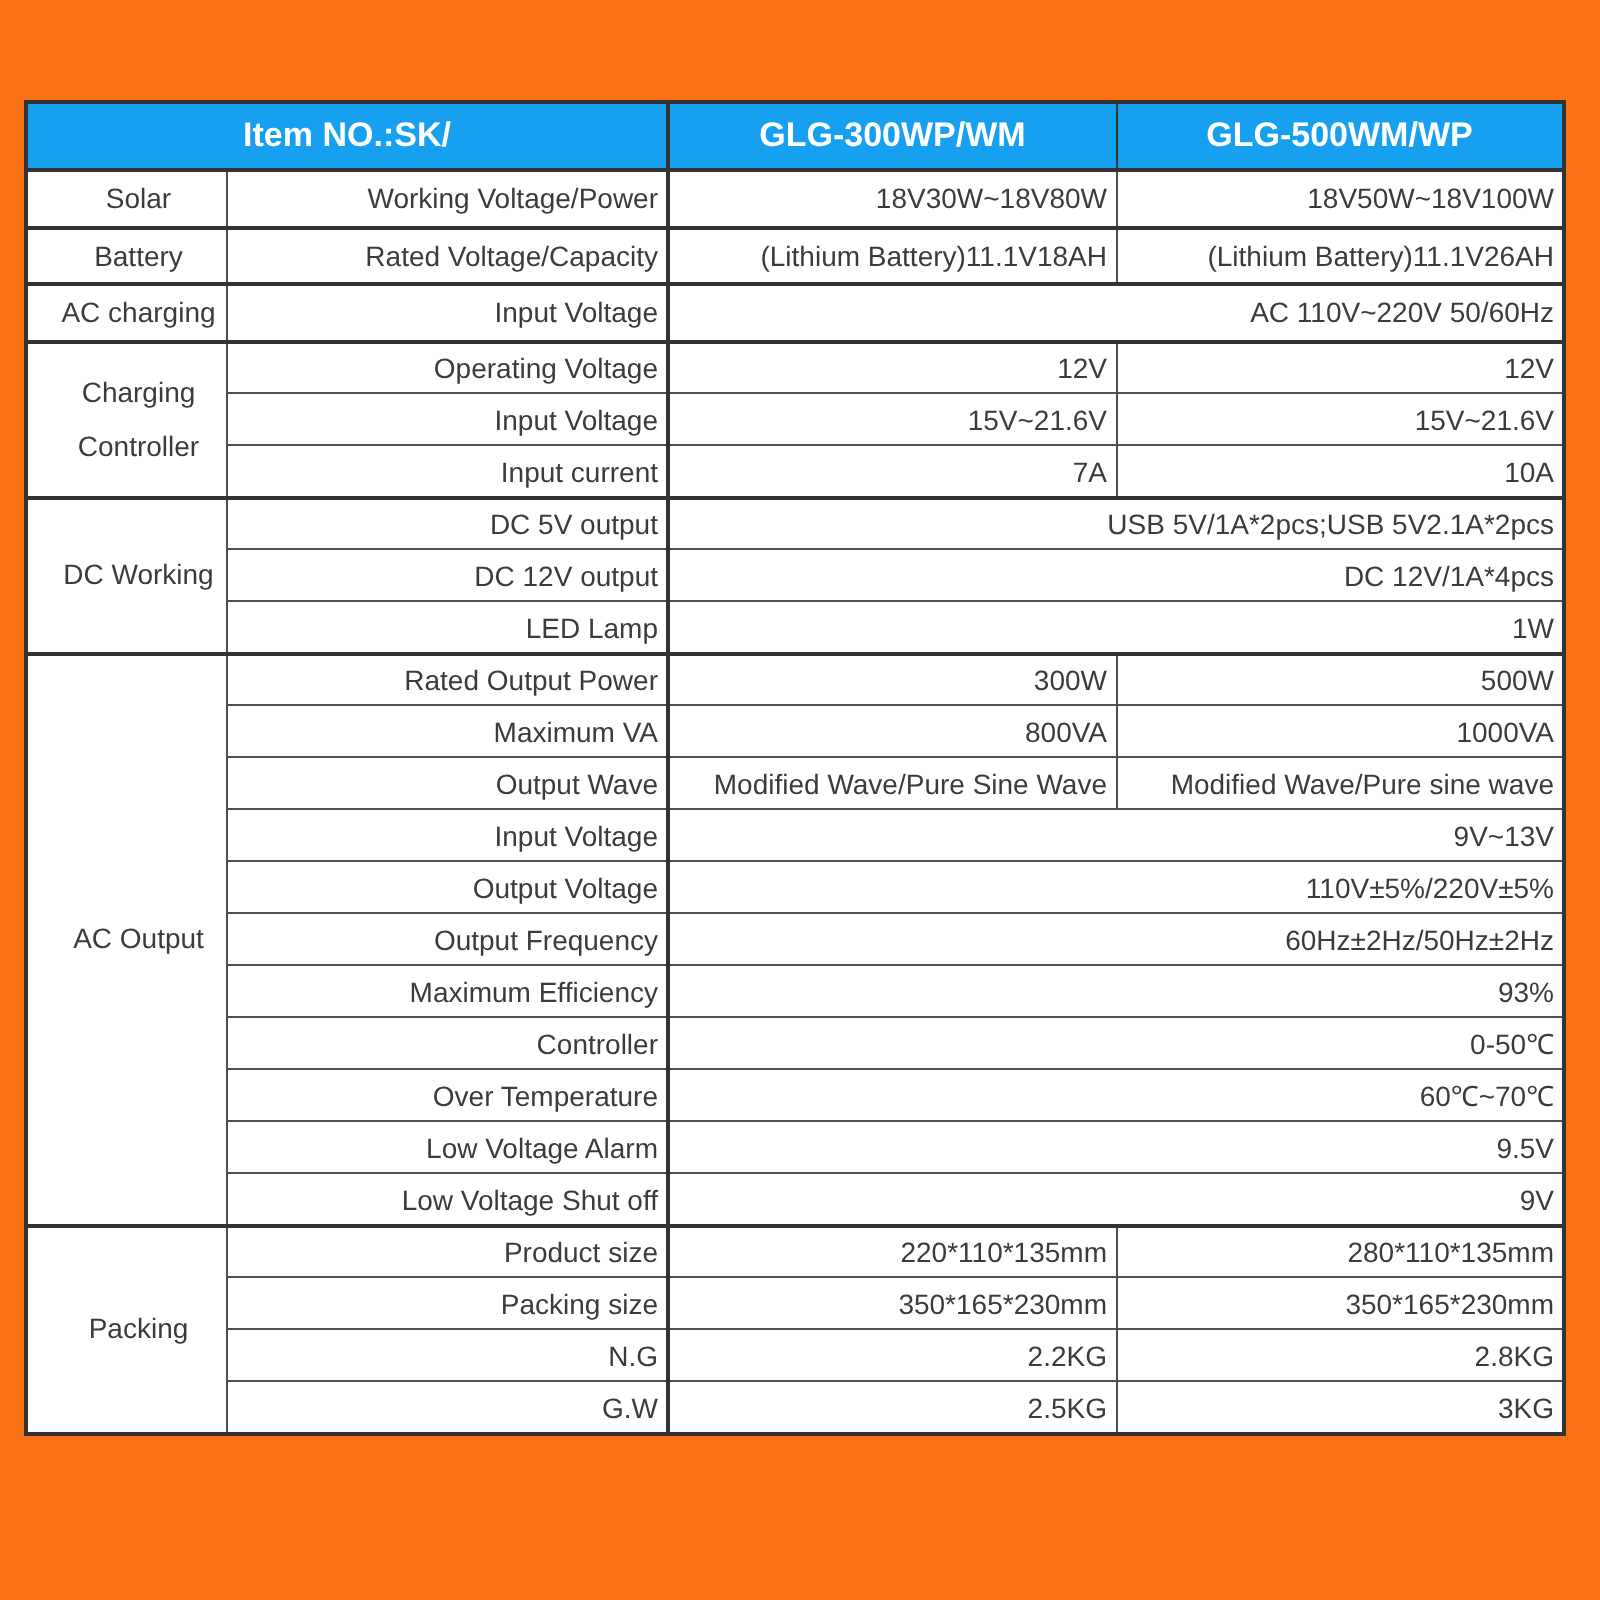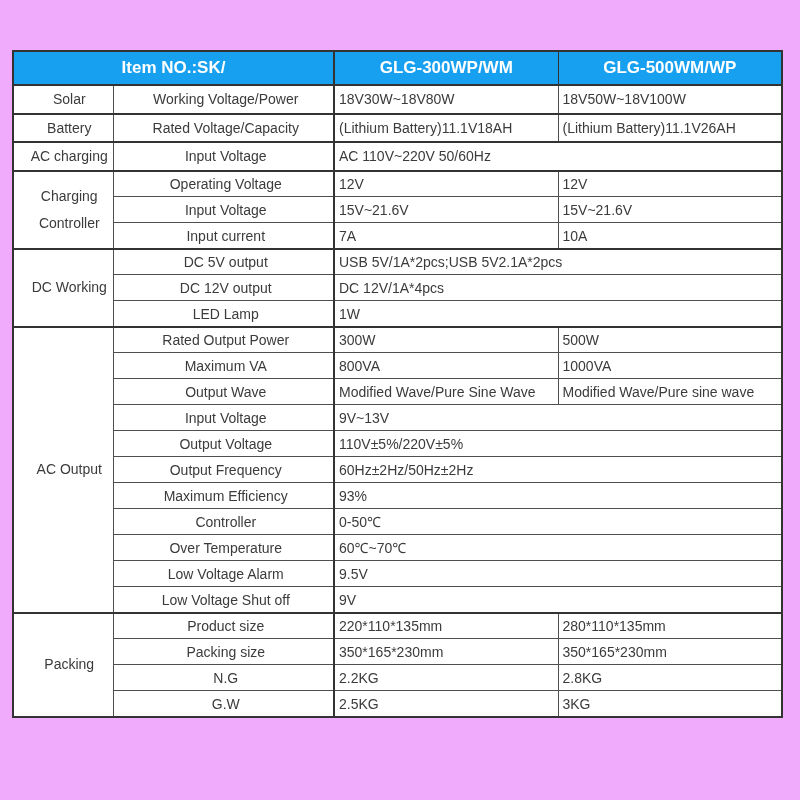--- a/index.html
+++ b/index.html
@@ -12,21 +12,21 @@
   html, body {
     margin: 0;
     padding: 0;
     background: #ffffff;
     font-family: "Liberation Sans", sans-serif;
   }
   .sheet {
     position: relative;
     width: 800px;
     height: 800px;
-    background: #f0abfc;
+    background: #f97316;
     overflow: hidden;
   }
   table.spec {
     position: absolute;
     left: 12px;
     top: 50px;
     width: 769px;
     border-collapse: collapse;
     table-layout: fixed;
     border: 2px solid var(--grid-strong);
@@ -57,24 +57,24 @@
   td.sec-start { border-top: 2px solid var(--grid-strong); }
   td.vthick, th.vthick { border-left: 2px solid var(--grid-strong); }
   td.section {
     text-align: center;
     white-space: normal;
     line-height: 1.9;
     vertical-align: middle;
     padding-left: 16px;
   }
   td.speclabel {
-    text-align: center;
+    text-align: right;
     padding-left: 9px;
   }
-  td.val { text-align: left; margin-left: 32px; }
+  td.val { text-align: right; margin-left: 32px; }
 </style>
 </head>
 <body>
 
 <div class="sheet">
   <table class="spec">
     <colgroup>
       <col style="width:100px">
       <col style="width:221px">
       <col style="width:224px">

